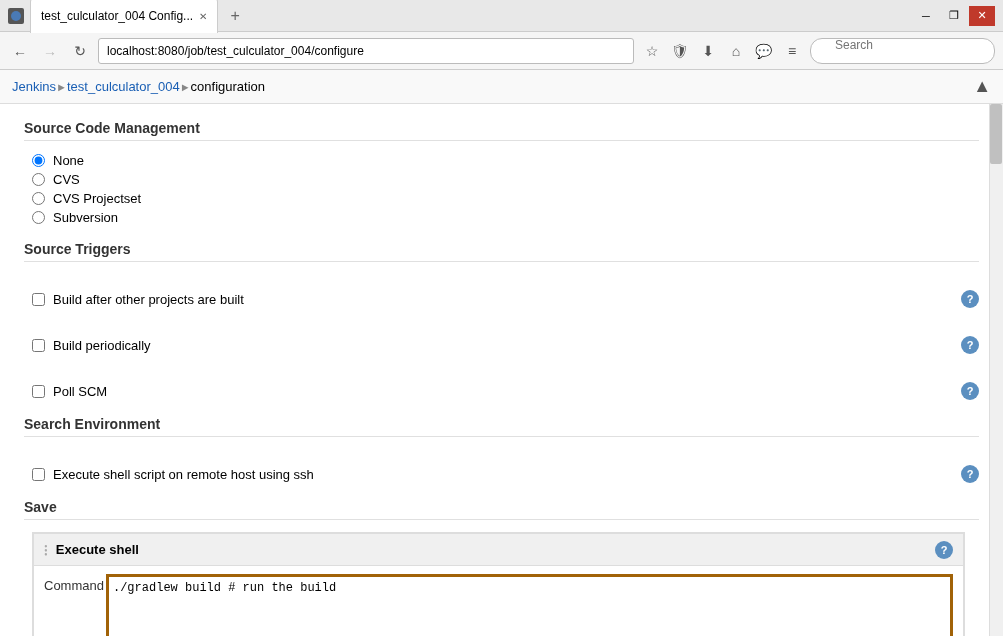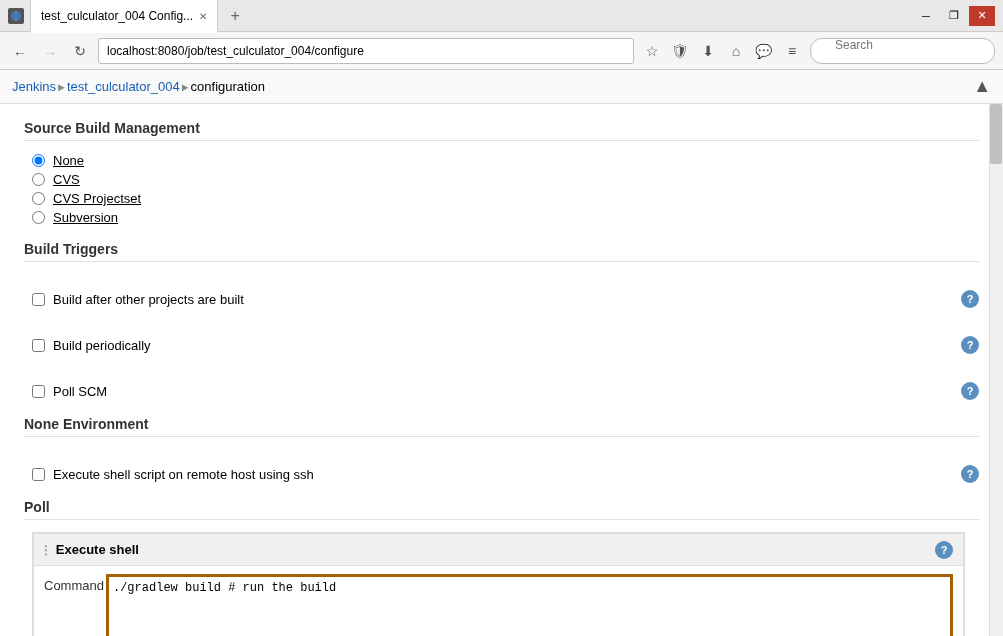--- a/index.html
+++ b/index.html
@@ -142,21 +142,21 @@
 
     .section-title {
       font-size: 14px;
       font-weight: bold;
       color: #333;
       margin-bottom: 12px;
       border-bottom: 1px solid #e0e0e0;
       padding-bottom: 4px;
     }
 
-    .radio-group { margin-bottom: 6px; padding-left: 8px; text-decoration: underline; }
+    .radio-group { margin-bottom: 6px; padding-left: 8px; }
     .radio-option {
       display: flex; align-items: center; gap: 8px;
       margin-bottom: 4px;
       font-size: 13px;
     }
     .radio-option input[type="radio"] { cursor: pointer; }
 
     .checkbox-section { margin-bottom: 4px; }
     .checkbox-option {
       display: flex; align-items: center; gap: 8px;
@@ -287,21 +287,21 @@
   <span class="breadcrumb-sep">►</span>
   <a href="#">test_culculator_004</a>
   <span class="breadcrumb-sep">►</span>
   <span>configuration</span>
   <span style="margin-left:auto; font-size:18px; color:#555; cursor:pointer;">▲</span>
 </div>
 
 <div class="main-content" style="position:relative;">
 
   <div class="section-block">
-    <div class="section-title">Source Build Management</div>
+    <div class="section-title">Source Code Management</div>
     <div class="radio-group">
       <label class="radio-option">
         <input type="radio" name="scm" checked="" style="">
         <span>None</span>
       </label>
       <label class="radio-option">
         <input type="radio" name="scm" style="">
         <span>CVS</span>
       </label>
       <label class="radio-option">
@@ -309,53 +309,53 @@
         <span>CVS Projectset</span>
       </label>
       <label class="radio-option">
         <input type="radio" name="scm" style="">
         <span>Subversion</span>
       </label>
     </div>
   </div>
 
   <div class="section-block">
-    <div class="section-title">Build Triggers</div>
+    <div class="section-title">Source Triggers</div>
     <div class="checkbox-section">
       <div class="checkbox-option">
         <input type="checkbox" style="">
         <span>Build after other projects are built</span>
         <div class="help-icon">?</div>
       </div>
       <div class="checkbox-option">
         <input type="checkbox" style="">
         <span>Build periodically</span>
         <div class="help-icon">?</div>
       </div>
       <div class="checkbox-option">
         <input type="checkbox" style="">
         <span>Poll SCM</span>
         <div class="help-icon">?</div>
       </div>
     </div>
   </div>
 
   <div class="section-block">
-    <div class="section-title">None Environment</div>
+    <div class="section-title">Search Environment</div>
     <div class="checkbox-section">
       <div class="checkbox-option">
         <input type="checkbox" style="">
         <span>Execute shell script on remote host using ssh</span>
         <div class="help-icon">?</div>
       </div>
     </div>
   </div>
 
   <div class="section-block">
-    <div class="section-title">Poll</div>
+    <div class="section-title">Save</div>
 
     <div style="margin-left:8px; margin-right:14px; border: 1px solid #ddd;">
       <div class="execute-shell-header">
         <span class="drag-handle">⁝</span>
         <span>Execute shell</span>
         <div class="help-icon" style="margin-left:auto;">?</div>
       </div>
       <div class="command-row">
         <span class="command-label">Command</span>
         <textarea class="command-textarea" spellcheck="false" style="color: rgb(0, 0, 0);">./gradlew build # run the build</textarea>

